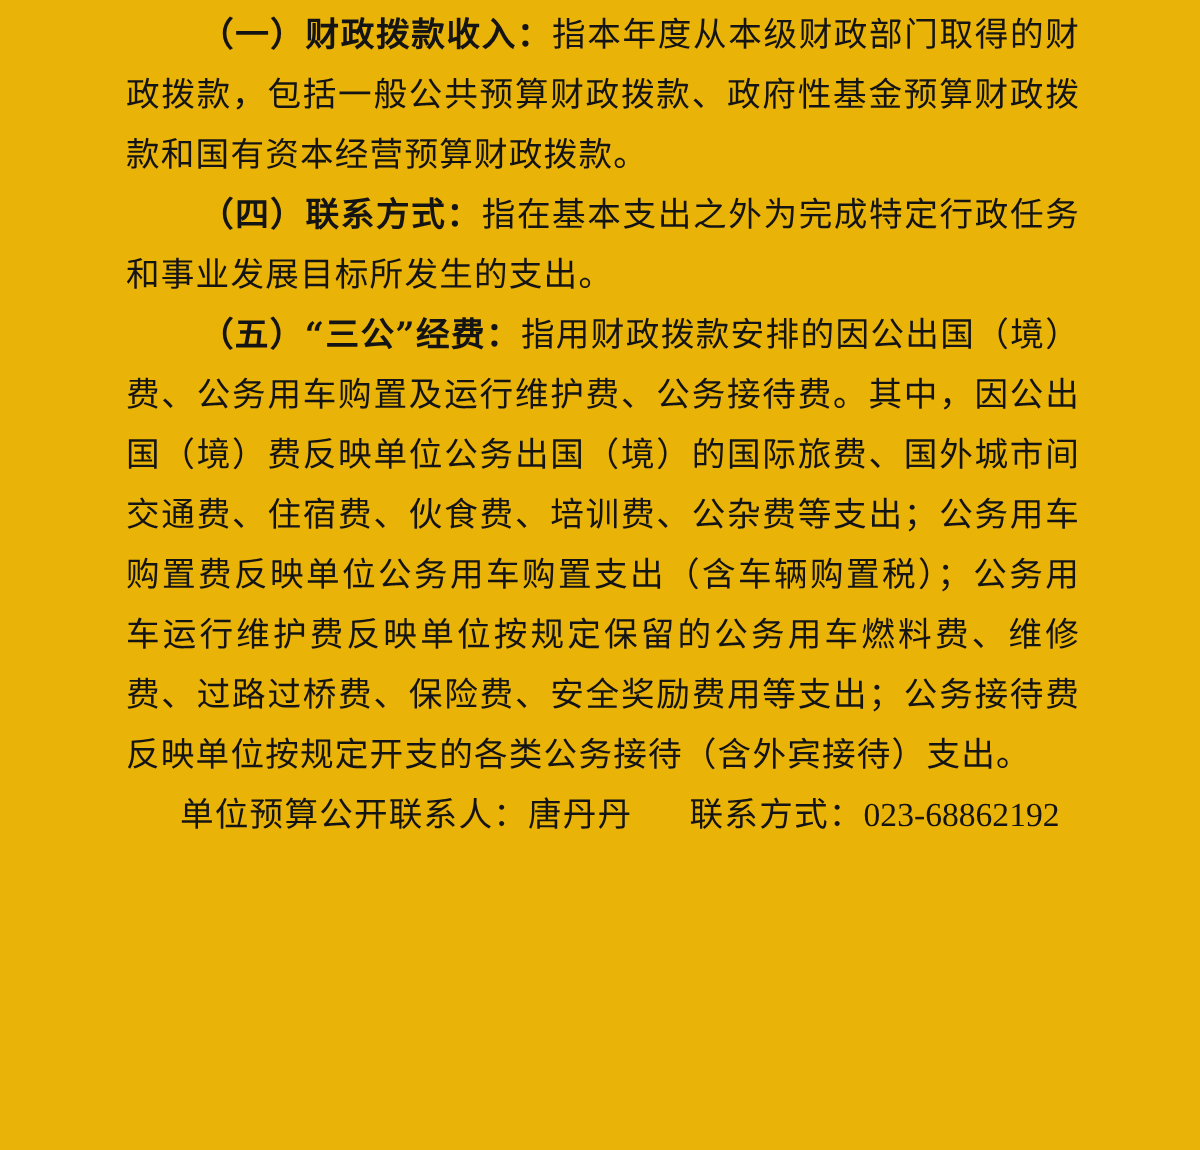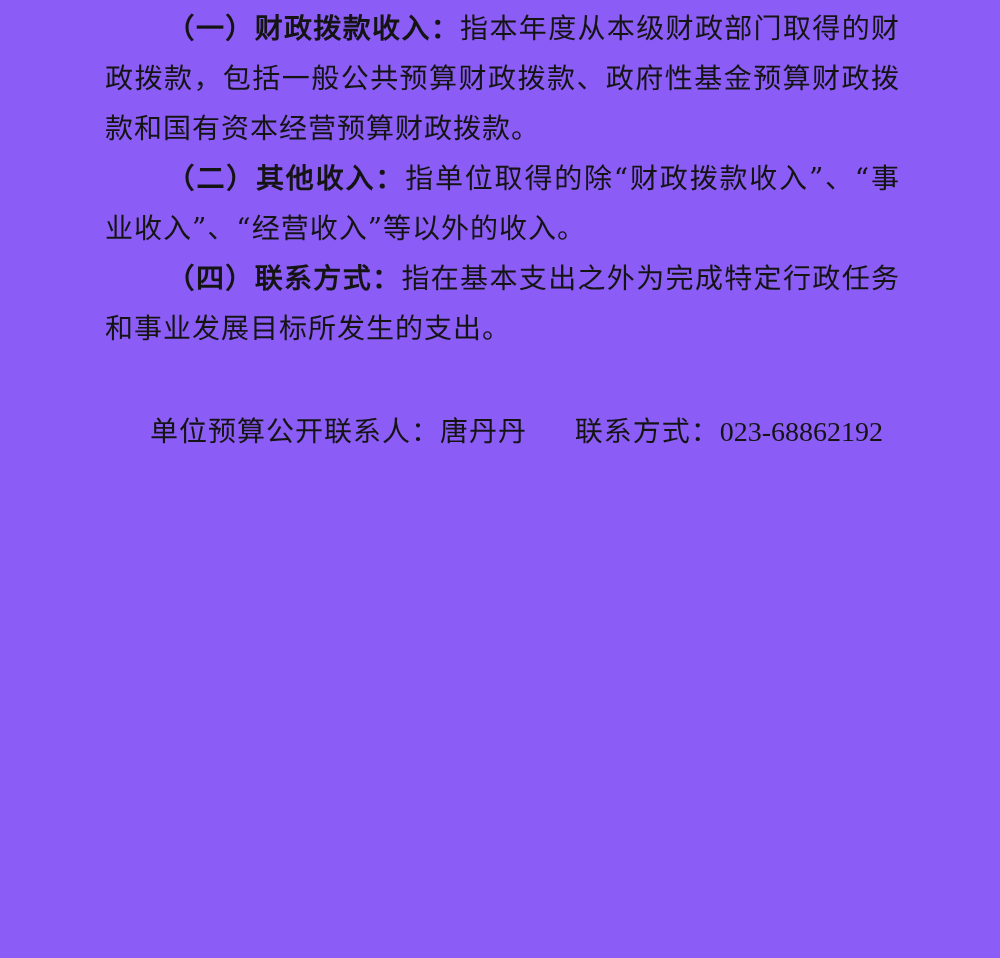--- a/index.html
+++ b/index.html
@@ -5,39 +5,38 @@
   html, body {
     margin: 0;
     padding: 0;
     background: #ffffff;
   }
   .page {
     position: relative;
     width: 1000px;
     height: 958px;
     box-sizing: border-box;
-    background: #8b5cf6;
+    background: #eab308;
     padding: 4px 100px 0 105px;
     overflow: hidden;
     font-family: "DejaVu Serif", "Liberation Serif", serif;
     font-size: 28px;
     line-height: 50px;
     color: #141414;
   }
   .definitions p {
     margin: 0;
     text-indent: 2.2em;
     text-align: justify;
     letter-spacing: 1px;
   }
   .definitions p .term {
     font-weight: bold;
   }
   .contact-line {
-    margin-top: 53px;
     padding-left: 45px;
     letter-spacing: 1px;
     white-space: nowrap;
   }
   .contact-line .method-label {
     margin-left: 1.7em;
   }
   .contact-line .phone {
     font-family: "Liberation Serif", "DejaVu Serif", serif;
     letter-spacing: 0;
@@ -45,25 +44,25 @@
 </style>
 </head>
 <body>
 
 <div class="page">
 
   <div class="definitions">
 
     <p><span class="term">（一）财政拨款收入：</span><span>指本年度从本级财政部门取得的财政拨款，包括一般公共预算财政拨款、政府性基金预算财政拨款和国有资本经营预算财政拨款。</span></p>
 
-    <p><span class="term">（二）其他收入：</span><span>指单位取得的除“财政拨款收入”、“事业收入”、“经营收入”等以外的收入。</span></p>
 
 
     <p><span class="term">（四）联系方式：</span><span>指在基本支出之外为完成特定行政任务和事业发展目标所发生的支出。</span></p>
 
+    <p><span class="term">（五）“三公”经费：</span><span>指用财政拨款安排的因公出国（境）费、公务用车购置及运行维护费、公务接待费。其中，因公出国（境）费反映单位公务出国（境）的国际旅费、国外城市间交通费、住宿费、伙食费、培训费、公杂费等支出；公务用车购置费反映单位公务用车购置支出（含车辆购置税）；公务用车运行维护费反映单位按规定保留的公务用车燃料费、维修费、过路过桥费、保险费、安全奖励费用等支出；公务接待费反映单位按规定开支的各类公务接待（含外宾接待）支出。</span></p>
 
   </div>
 
   <div class="contact-line">
     <span>单位预算公开联系人：</span><span>唐丹丹</span><span class="method-label">联系方式：</span><span class="phone">023-68862192</span>
   </div>
 
 </div>
 
 </body></html>

